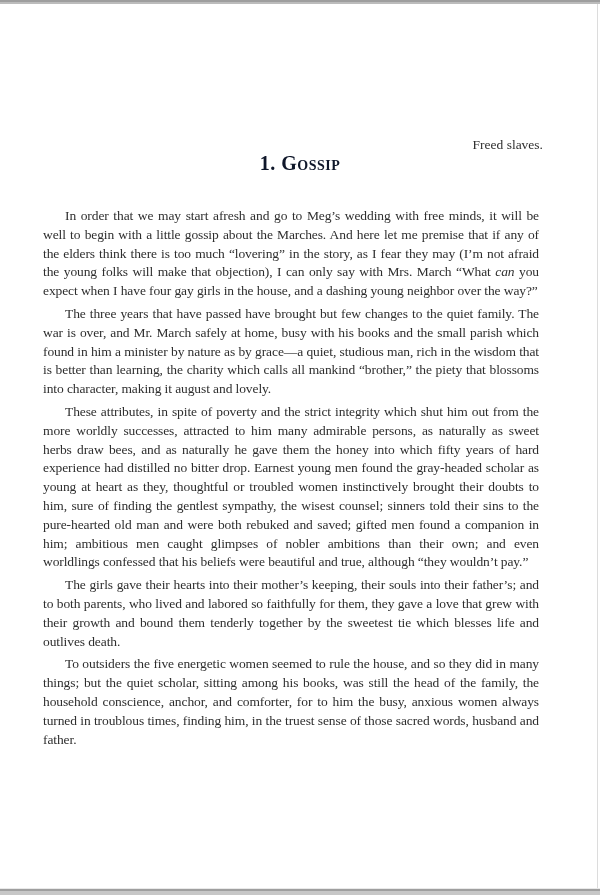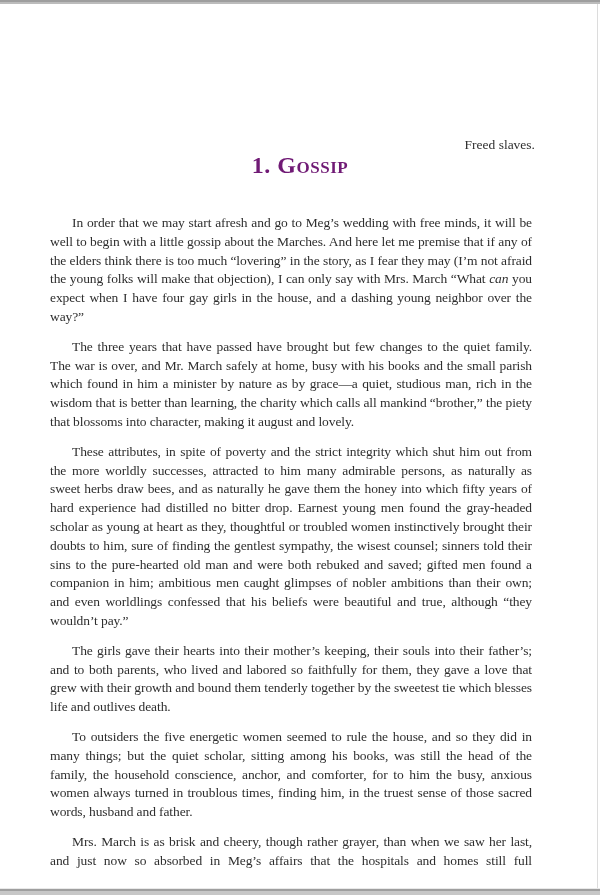--- a/index.html
+++ b/index.html
@@ -16,35 +16,35 @@
   }
   .edge-bottom {
     position: absolute; bottom: 0; left: 0; width: 600px; height: 7px;
     background: linear-gradient(to bottom, #e9e9e9 0, #e9e9e9 1px, #9f9f9f 1px, #9f9f9f 3px, #c7c7c7 3px, #c7c7c7 7px);
   }
   .edge-right {
     position: absolute; top: 4px; bottom: 7px; right: 2px; width: 1px;
     background: #dcdcdc;
   }
   .caption {
-    position: absolute; top: 137px; right: 65px;
+    position: absolute; top: 137px; right: 57px;
     font-size: 13.5px; color: #2f2f2f;
   }
   .chapter-heading {
     position: absolute; top: 152px; left: 0; width: 600px;
     margin: 0; text-align: center;
-    font-size: 24px; font-weight: bold; font-variant: small-caps;
-    letter-spacing: 0.5px; color: #701a75;
+    font-size: 20px; font-weight: bold; font-variant: small-caps;
+    letter-spacing: 0.5px; color: #0f172a;
   }
   .body-text {
     position: absolute; top: 203px; left: 39px; width: 504px;
     font-size: 13.5px; line-height: 18.8px; letter-spacing: -0.1px;
     text-align: justify; color: #2e2e2e;
   }
-  .body-text p { margin: 11px; text-indent: 22px; }
+  .body-text p { margin: 4px; text-indent: 22px; }
   .body-text p.continues { text-align-last: justify; }
   .body-text em { font-style: italic; }
 </style>
 </head>
 <body>
 
 <div>
 
   <div class="edge-top"></div>
 
@@ -57,20 +57,19 @@
     <p><span>In order that we may start afresh and go to Meg’s wedding with free minds, it will be well to begin with a little gossip about the Marches. And here let me premise that if any of the elders think there is too much “lovering” in the story, as I fear they may (I’m not afraid the young folks will make that objection), I can only say with Mrs. March “What </span><em>can</em><span> you expect when I have four gay girls in the house, and a dashing young neighbor over the way?”</span></p>
 
     <p>The three years that have passed have brought but few changes to the quiet family. The war is over, and Mr. March safely at home, busy with his books and the small parish which found in him a minister by nature as by grace—a quiet, studious man, rich in the wisdom that is better than learning, the charity which calls all mankind “brother,” the piety that blossoms into character, making it august and lovely.</p>
 
     <p>These attributes, in spite of poverty and the strict integrity which shut him out from the more worldly successes, attracted to him many admirable persons, as naturally as sweet herbs draw bees, and as naturally he gave them the honey into which fifty years of hard experience had distilled no bitter drop. Earnest young men found the gray-headed scholar as young at heart as they, thoughtful or troubled women instinctively brought their doubts to him, sure of finding the gentlest sympathy, the wisest counsel; sinners told their sins to the pure-hearted old man and were both rebuked and saved; gifted men found a companion in him; ambitious men caught glimpses of nobler ambitions than their own; and even worldlings confessed that his beliefs were beautiful and true, although “they wouldn’t pay.”</p>
 
     <p>The girls gave their hearts into their mother’s keeping, their souls into their father’s; and to both parents, who lived and labored so faithfully for them, they gave a love that grew with their growth and bound them tenderly together by the sweetest tie which blesses life and outlives death.</p>
 
     <p>To outsiders the five energetic women seemed to rule the house, and so they did in many things; but the quiet scholar, sitting among his books, was still the head of the family, the household conscience, anchor, and comforter, for to him the busy, anxious women always turned in troublous times, finding him, in the truest sense of those sacred words, husband and father.</p>
 
-    <p class="continues">Mrs. March is as brisk and cheery, though rather grayer, than when we saw her last, and just now so absorbed in Meg’s affairs that the hospitals and homes still full</p>
 
   </div>
 
   <div class="edge-right"></div>
   <div class="edge-bottom"></div>
 
 </div>
 
 </body></html>

